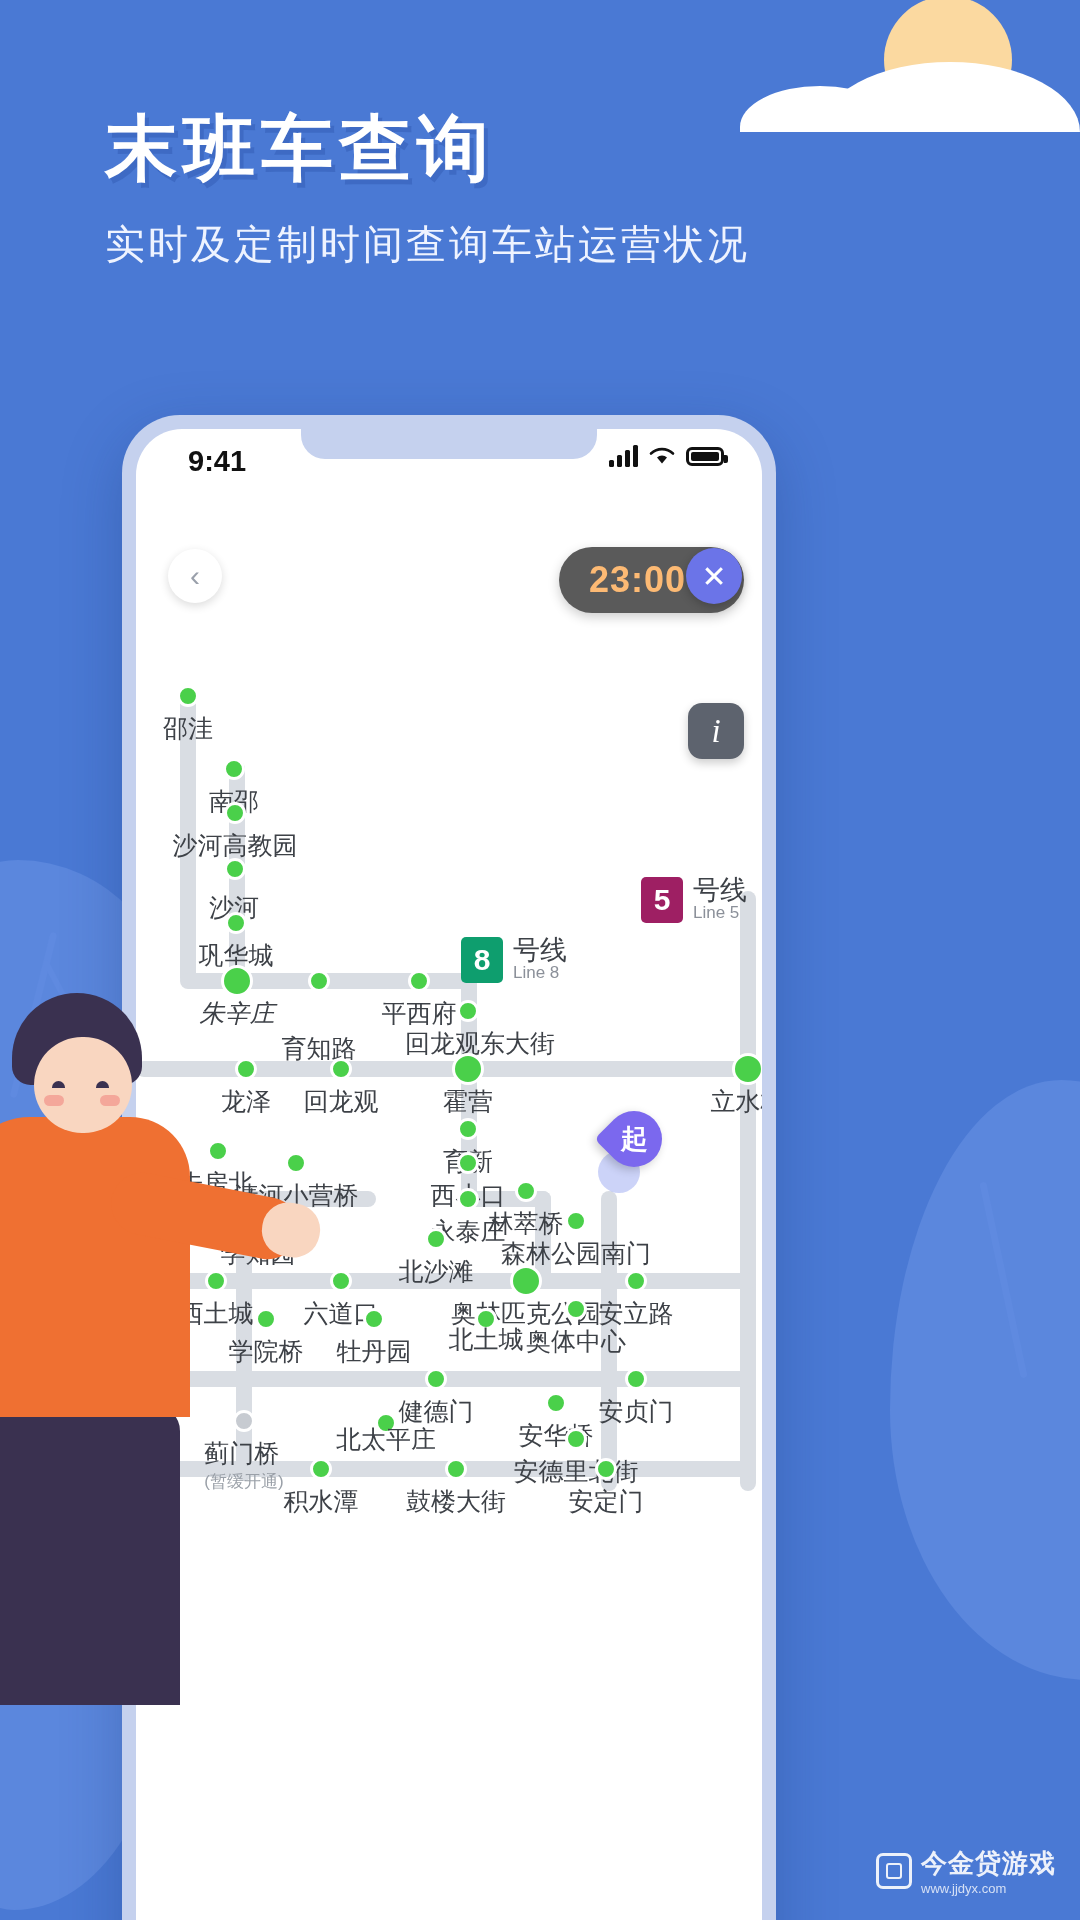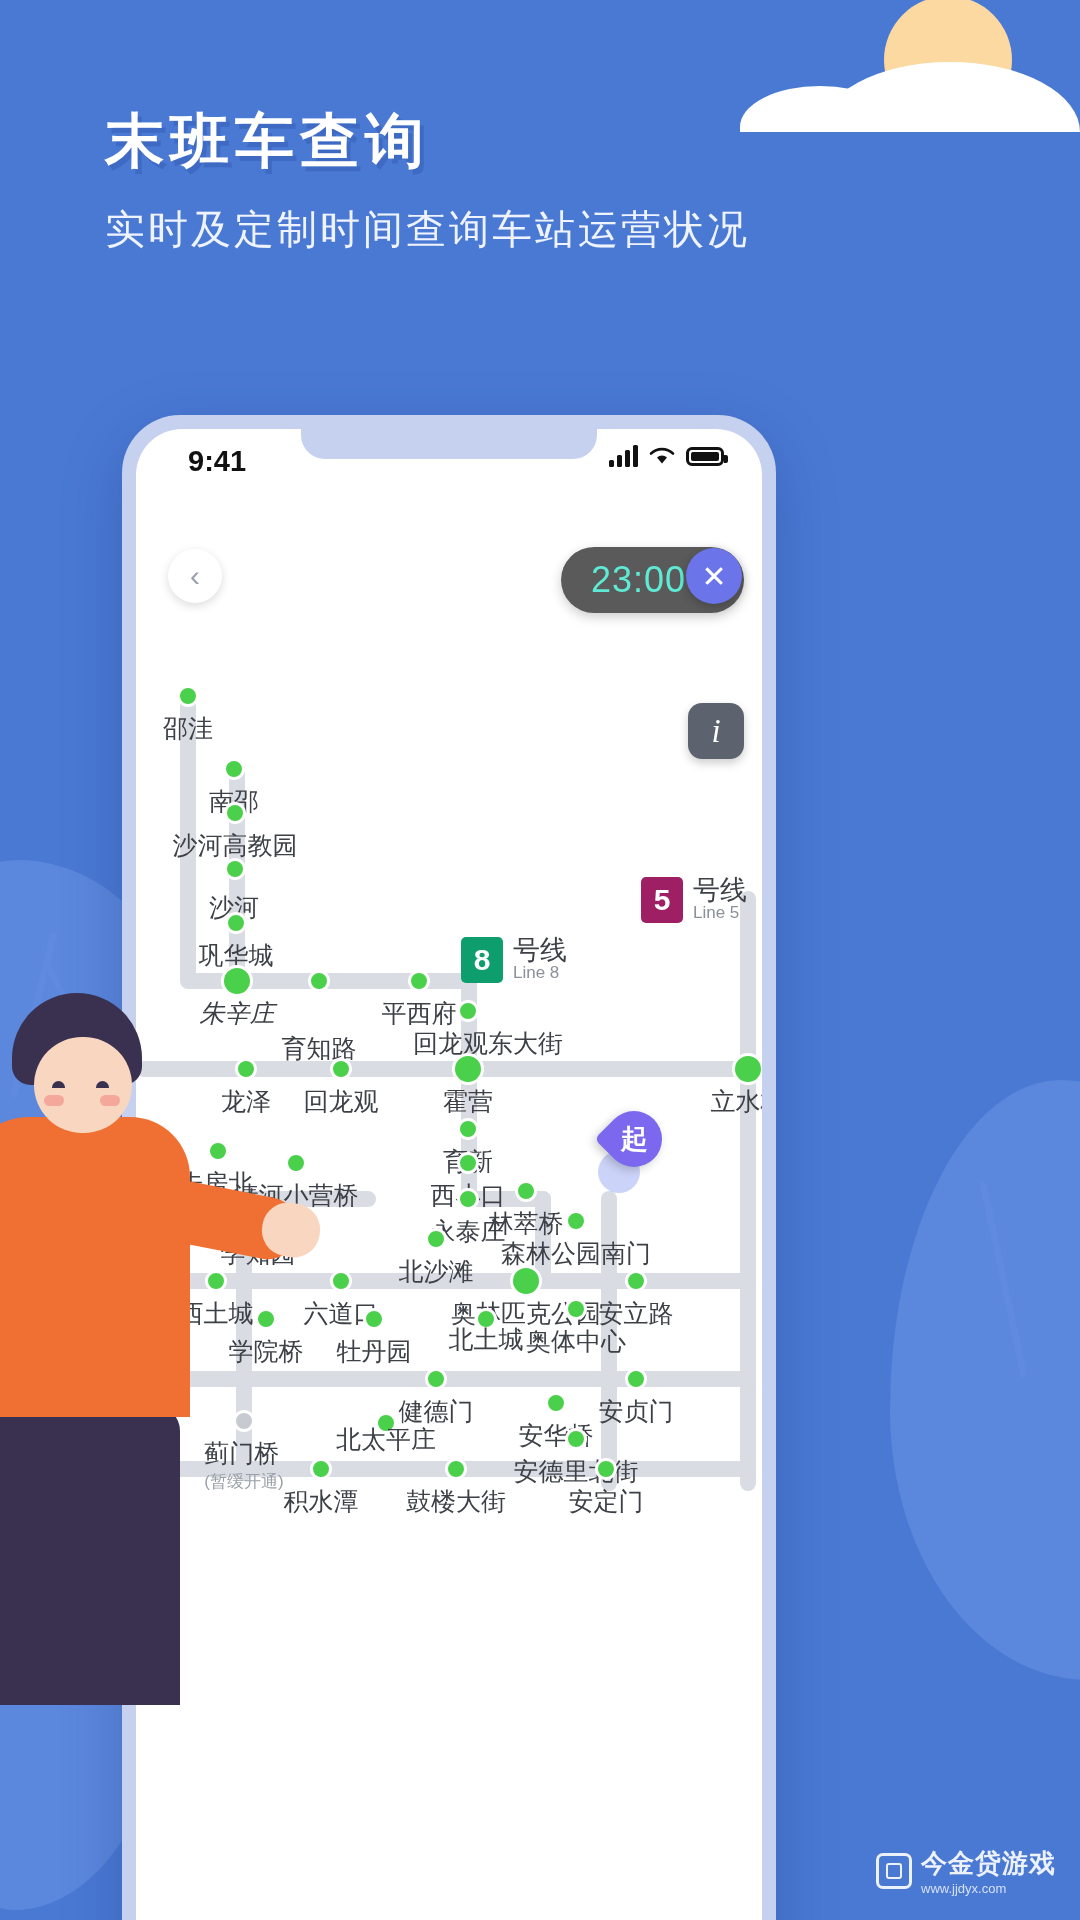--- a/index.html
+++ b/index.html
@@ -39,21 +39,21 @@
   #blob-left2 { left:-90px;  top:1480px; width:260px; height:430px; }
   #blob-right { right:-140px; top:1080px; width:330px; height:600px;
                 border-radius:52% 48% 40% 60% / 55% 40% 60% 45%; }
 
   
   .branch { position:absolute; background:#5f8ae0; border-radius:4px; }
 
   
   #headline-block { position:absolute; left:105px; top:108px; width:800px; }
   #page-title {
-    font-size:59px; font-weight:bold; color:#ffffff;
+    font-size:72px; font-weight:bold; color:#ffffff;
     letter-spacing:6px; line-height:1.12;
     text-shadow: 4px 5px 0 rgba(40,80,165,0.35);
   }
   #page-subtitle {
     margin-top:28px;
     font-size:40px; color:#eef3ff; letter-spacing:3px;
   }
 
   
   #phone {
@@ -120,22 +120,22 @@
     display:flex; align-items:center; justify-content:center;
     color:#9aa0ab; font-size:30px; line-height:1;
   }
 
   
   #time-pill-wrap {
     position:absolute; right:18px; top:56px;
     display:flex; align-items:center;
   }
   #time-pill {
-    background:#5a5a5a; color:#5eead4;
-    font-size:36px; font-weight:400;
+    background:#5a5a5a; color:#fdba74;
+    font-size:36px; font-weight:700;
     border-radius:34px;
     padding:12px 58px 12px 30px;
     box-shadow:0 4px 12px rgba(0,0,0,0.2);
     letter-spacing:1px;
   }
   #time-close-button {
     position:absolute; right:2px; top:1px;
     width:56px; height:56px; border-radius:50%;
     background:#6b74e8; color:#fff;
     display:flex; align-items:center; justify-content:center;
@@ -316,21 +316,21 @@
           <div class="slabel" style="left: 98px; top: 394px; margin-top: 6px;">沙河</div>
           <div class="station" style="left: 100px; top: 432px; background: rgb(74, 208, 74);"></div>
           <div class="slabel" style="left: 100px; top: 448px;">巩华城</div>
           <div class="station big" style="left: 101px; top: 490px; background: rgb(74, 208, 74);"></div>
           <div class="slabel" style="left: 101px; top: 506px; font-style: italic;">朱辛庄</div>
           <div class="station" style="left: 183px; top: 490px; background: rgb(74, 208, 74);"></div>
           <div class="slabel" style="left: 183px; top: 506px; margin-top: 35px;">育知路</div>
           <div class="station" style="left: 283px; top: 490px; background: rgb(74, 208, 74);"></div>
           <div class="slabel" style="left: 283px; top: 506px;">平西府</div>
           <div class="station" style="left: 332px; top: 520px; background: rgb(74, 208, 74);"></div>
-          <div class="slabel" style="left: 352px; top: 536px;">回龙观东大街</div>
+          <div class="slabel" style="left: 344px; top: 536px;">回龙观东大街</div>
           <div class="station" style="left: 110px; top: 578px; background: rgb(74, 208, 74);"></div>
           <div class="slabel" style="left: 110px; top: 594px;">龙泽</div>
           <div class="station" style="left: 205px; top: 578px; background: rgb(74, 208, 74);"></div>
           <div class="slabel" style="left: 205px; top: 594px;">回龙观</div>
           <div class="station big" style="left: 332px; top: 578px; background: rgb(74, 208, 74);"></div>
           <div class="slabel" style="left: 332px; top: 594px;">霍营</div>
           <div class="station big" style="left: 612px; top: 578px; background: rgb(74, 208, 74);"></div>
           <div class="slabel" style="left: 612px; top: 594px;">立水桥</div>
           <div class="station" style="left: 332px; top: 638px; background: rgb(74, 208, 74);"></div>
           <div class="slabel" style="left: 332px; top: 654px;">育新</div>

